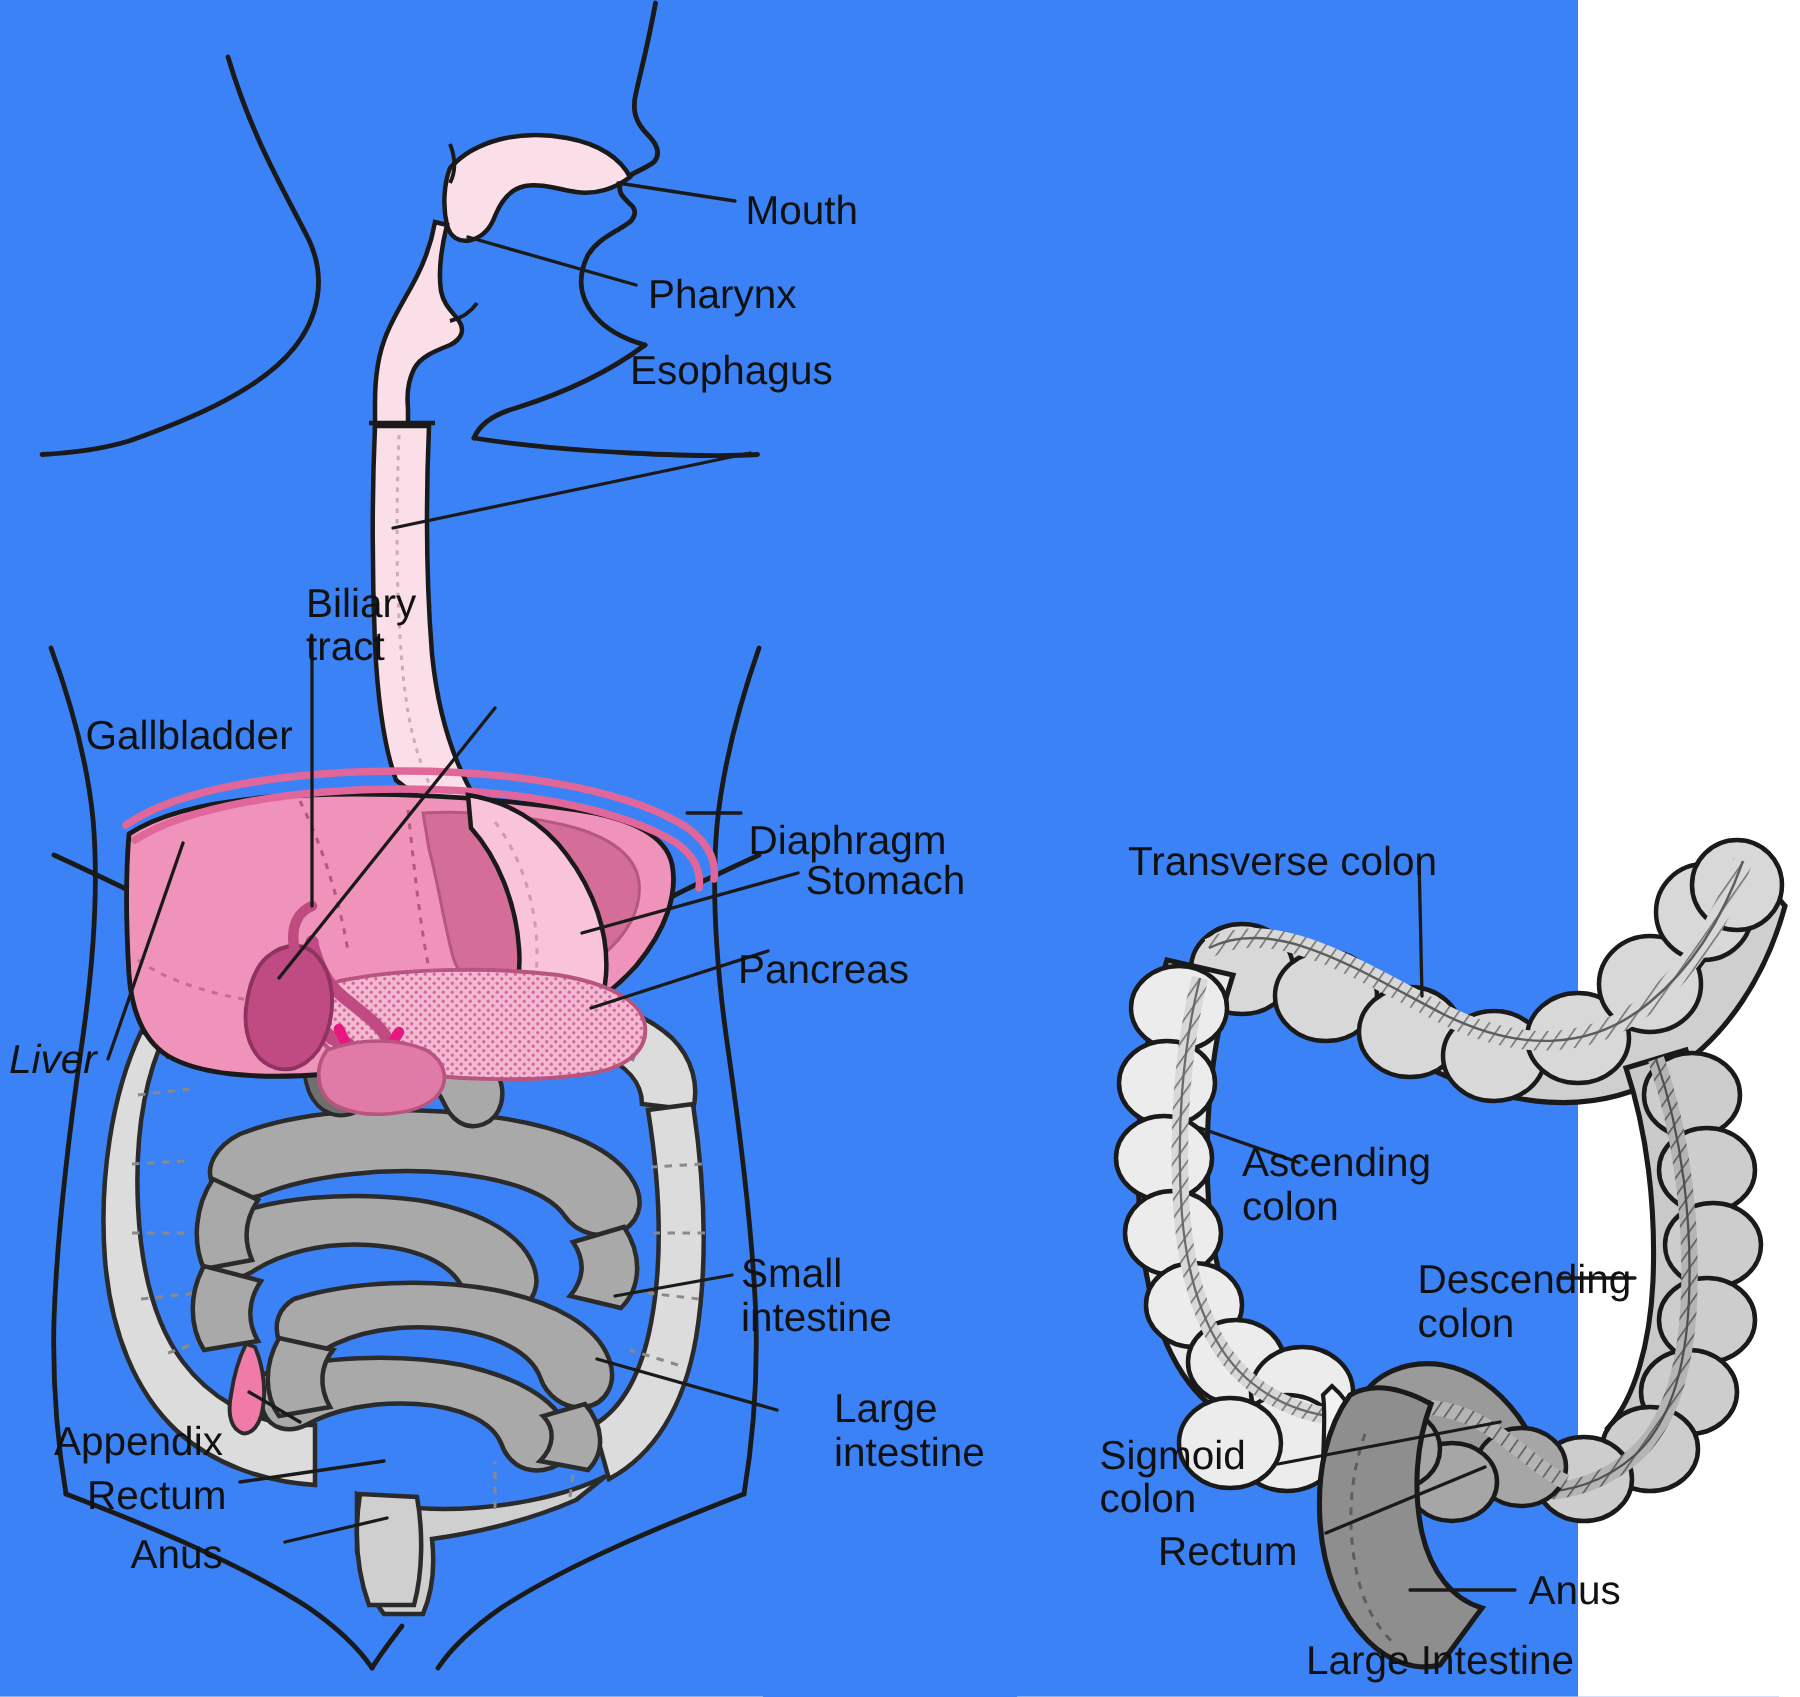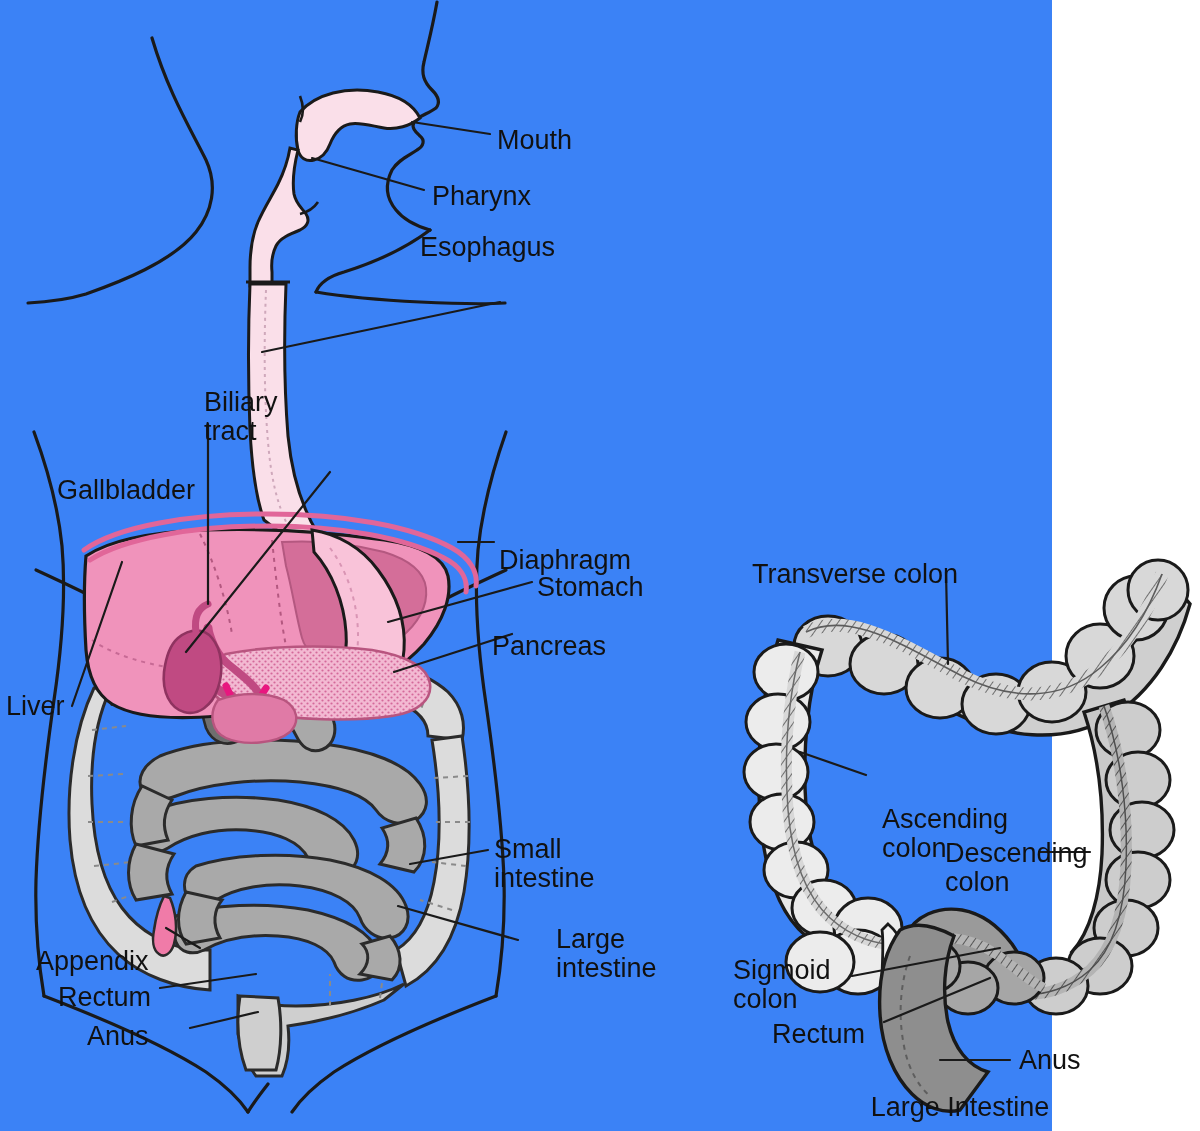--- a/index.html
+++ b/index.html
@@ -342,31 +342,31 @@
 
 <div class="lbl" style="left:497px;top:126px;">Mouth</div>
 <div class="lbl" style="left:432px;top:182px;">Pharynx</div>
 <div class="lbl" style="left:420px;top:233px;">Esophagus</div>
 <div class="lbl" style="left:163px;top:388px;margin-left:41px;">Biliary
 tract</div>
 <div class="lbl" style="left:57px;top:476px;text-align:right;">Gallbladder</div>
 <div class="lbl" style="left:499px;top:526px;margin-top:20px;">Diaphragm</div>
 <div class="lbl" style="left:537px;top:573px;">Stomach</div>
 <div class="lbl" style="left:492px;top:622px;margin-top:10px;">Pancreas</div>
-<div class="lbl" style="left:6px;top:692px;">Liver</div>
+<div class="lbl" style="left:6px;top:692px;font-style:italic;">Liver</div>
 <div class="lbl" style="left:494px;top:835px;">Small
 intestine</div>
 <div class="lbl" style="left:556px;top:925px;">Large
 intestine</div>
 <div class="lbl" style="left:36px;top:947px;">Appendix</div>
 <div class="lbl" style="left:58px;top:983px;">Rectum</div>
 <div class="lbl" style="left:87px;top:1022px;">Anus</div>
 
 <div class="lbl" style="left:752px;top:560px;">Transverse colon</div>
-<div class="lbl" style="left:882px;top:761px;margin-top:44px;">Ascending
+<div class="lbl" style="left:828px;top:761px;">Ascending
 colon</div>
 <div class="lbl" style="left:945px;top:839px;">Descending
 colon</div>
 <div class="lbl" style="left:733px;top:956px;">Sigmoid
 colon</div>
 <div class="lbl" style="left:772px;top:1020px;">Rectum</div>
 <div class="lbl" style="left:1019px;top:1046px;">Anus</div>
 
 <div class="lbl c" style="left:760px;top:1093px;width:400px;">Large Intestine</div>
 

